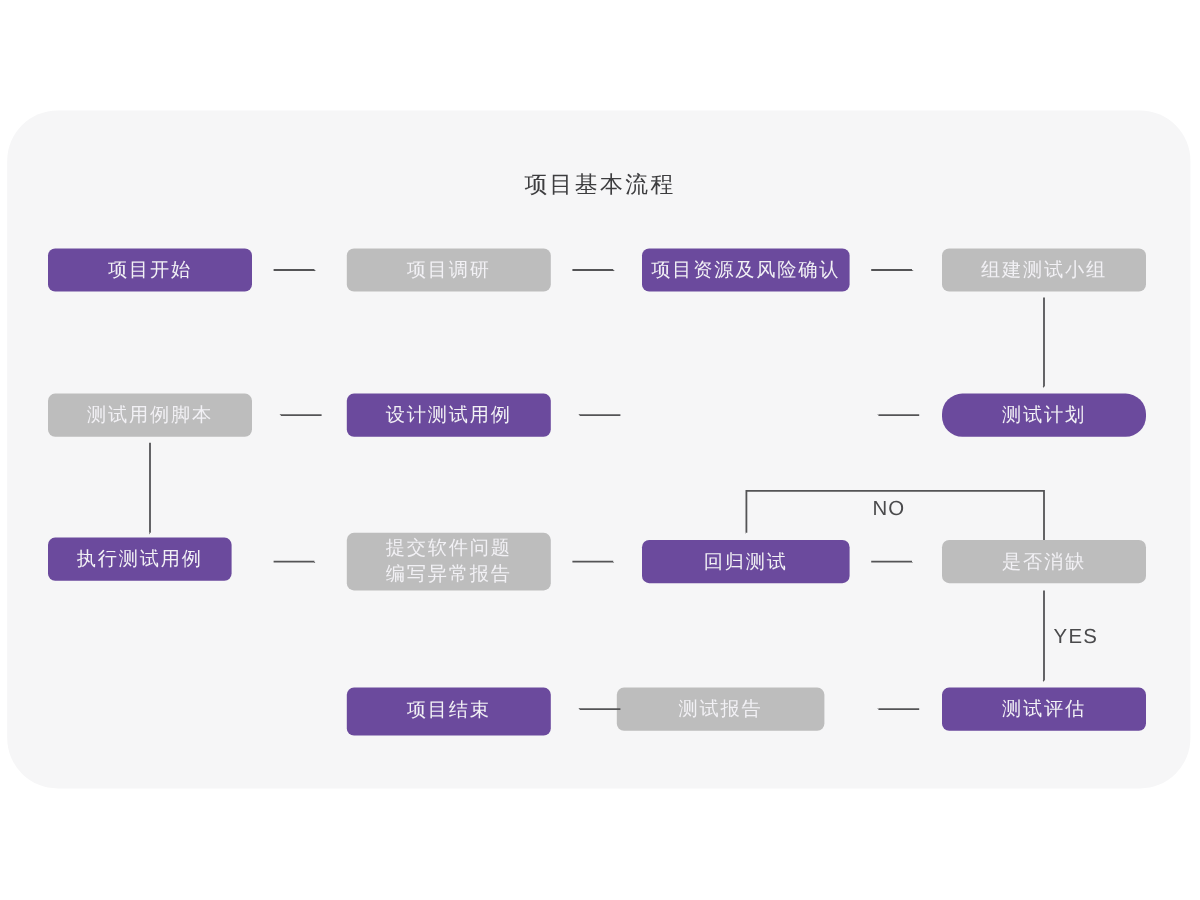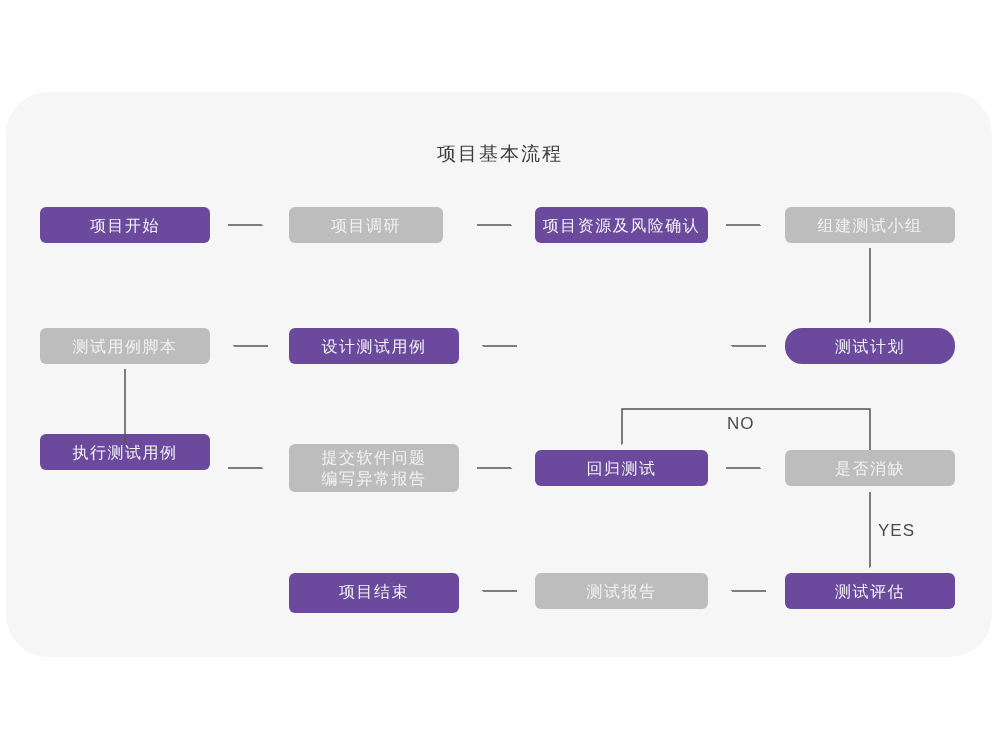--- a/index.html
+++ b/index.html
@@ -75,58 +75,58 @@
 
 <div class="stage">
 
   <div class="card"></div>
 
   <div class="title">项目基本流程</div>
 
   <div class="node purple" style="left:40px;  top:207px; width:170px; height:36px;">
     <span class="node-label">项目开始</span>
   </div>
-  <div class="node gray" style="left:289px; top:207px; width:154px; height:36px;">
+  <div class="node gray" style="left:289px; top:207px; width:170px; height:36px;">
     <span class="node-label">项目调研</span>
   </div>
   <div class="node purple" style="left:535px; top:207px; width:173px; height:36px;">
     <span class="node-label">项目资源及风险确认</span>
   </div>
   <div class="node gray" style="left:785px; top:207px; width:170px; height:36px;">
     <span class="node-label">组建测试小组</span>
   </div>
 
   <div class="node gray" style="left:40px;  top:328px; width:170px; height:36px;">
     <span class="node-label">测试用例脚本</span>
   </div>
   <div class="node purple" style="left:289px; top:328px; width:170px; height:36px;">
     <span class="node-label">设计测试用例</span>
   </div>
   <div class="node purple" style="left:785px; top:328px; width:170px; height:36px;border-radius:17px;">
     <span class="node-label">测试计划</span>
   </div>
 
-  <div class="node purple" style="left:40px;  top:434px; width:170px; height:36px;">
+  <div class="node purple" style="left:40px;  top:448px; width:153px; height:36px;">
     <span class="node-label">执行测试用例</span>
   </div>
   <div class="node gray" style="left:289px; top:444px; width:170px; height:48px;">
     <span class="node-label">提交软件问题
 编写异常报告</span>
   </div>
   <div class="node purple" style="left:535px; top:450px; width:173px; height:36px;">
     <span class="node-label">回归测试</span>
   </div>
   <div class="node gray" style="left:785px; top:450px; width:170px; height:36px;">
     <span class="node-label">是否消缺</span>
   </div>
 
   <div class="node purple" style="left:289px; top:573px; width:170px; height:40px;font-family:Liberation Mono, monospace;">
     <span class="node-label">项目结束</span>
   </div>
-  <div class="node gray" style="left:535px; top:573px; width:173px; height:36px;">
+  <div class="node gray" style="left:514px; top:573px; width:173px; height:36px;">
     <span class="node-label">测试报告</span>
   </div>
   <div class="node purple" style="left:785px; top:573px; width:170px; height:36px;">
     <span class="node-label">测试评估</span>
   </div>
 
   <svg class="edges" viewBox="0 0 1000 750">
     <defs>
       <marker id="ah" markerWidth="22" markerHeight="16" refX="0" refY="0" orient="auto" markerUnits="userSpaceOnUse">
         <path d="M-9,-5.5 L0,0 L-9,5.5" fill="none" stroke="#545456" stroke-width="1.5"></path>

